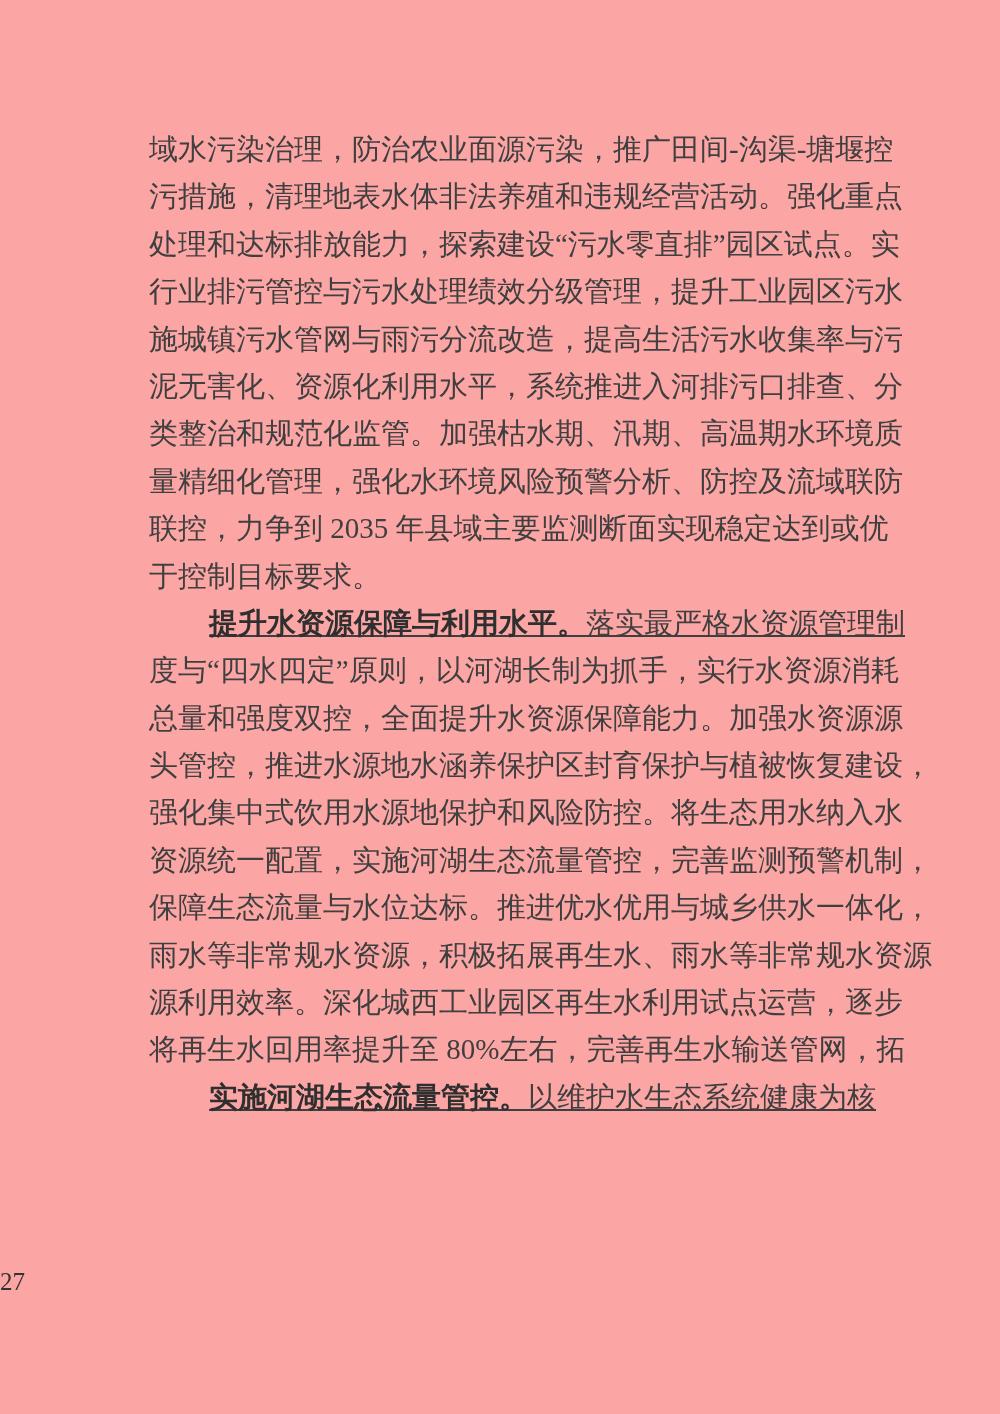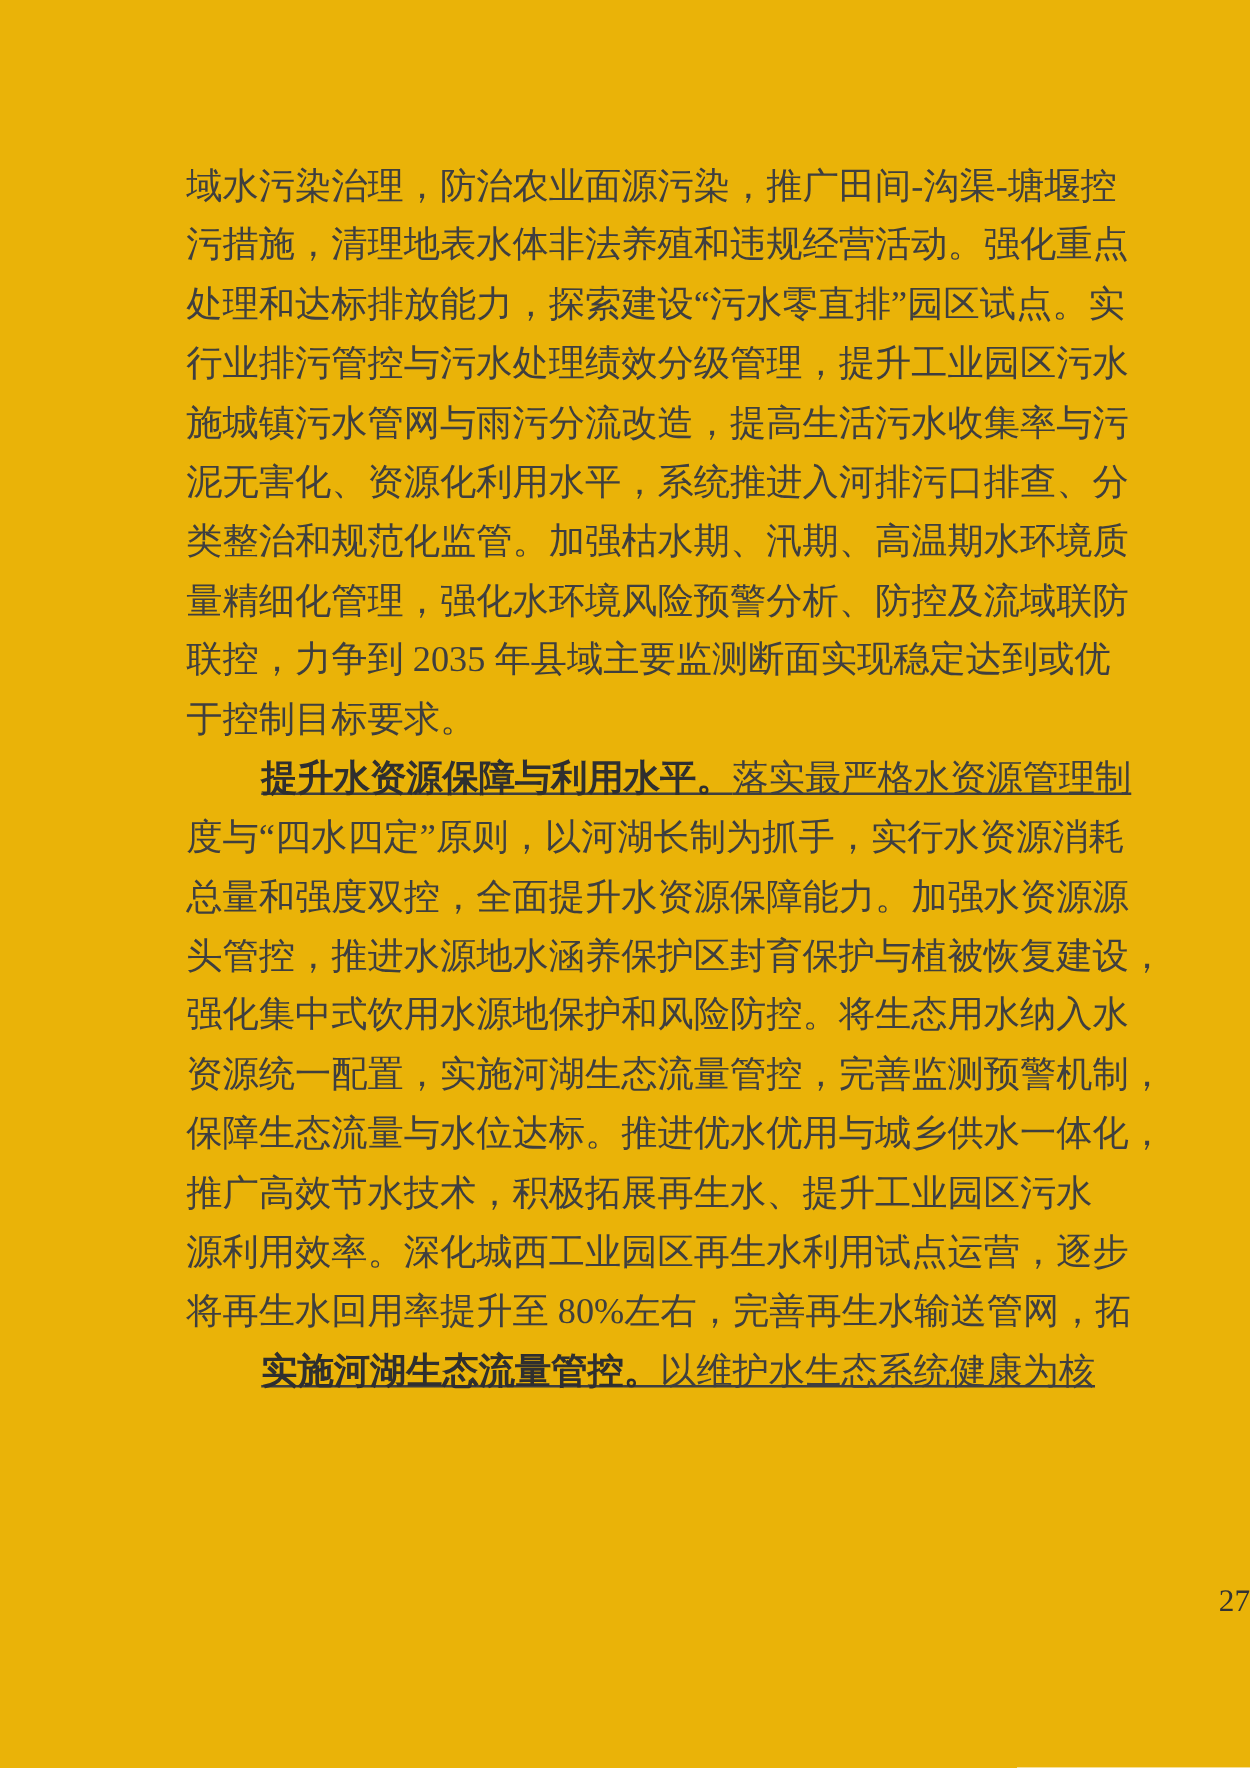--- a/index.html
+++ b/index.html
@@ -4,21 +4,21 @@
 <style>
   html, body {
     margin: 0;
     padding: 0;
     background: #ffffff;
   }
   .page {
     position: relative;
     width: 1000px;
     height: 1414px;
-    background: #eab308;
+    background: #fca5a5;
     overflow: hidden;
     font-family: "Liberation Serif", "DejaVu Serif", serif;
   }
   .text-block {
     position: absolute;
     left: 149px;
     top: 126px;
     width: 707px;
   }
   .line {
@@ -39,21 +39,21 @@
   .seg { font-weight: normal; }
   .seg.b {
     font-weight: 700;
     color: #2f2f2f;
   }
   .page-number {
     position: absolute;
     top: 1268px;
     left: 0;
     width: 100%;
-    text-align: right;
+    text-align: left;
     font-size: 25px;
     color: #333333;
     font-family: "Liberation Serif", "DejaVu Serif", serif;
   }
 </style>
 </head>
 <body>
 
 <div class="page">
   <div class="text-block">
@@ -67,19 +67,19 @@
       <div class="line j"><span class="seg">量精细化管理，强化水环境风险预警分析、防控及流域联防</span></div>
       <div class="line j"><span class="seg">联控，力争到 2035 年县域主要监测断面实现稳定达到或优</span></div>
       <div class="line l"><span class="seg">于控制目标要求。</span></div>
       <div class="line j ind"><span class="seg b">提升水资源保障与利用水平。</span><span class="seg">落实最严格水资源管理制</span></div>
       <div class="line j"><span class="seg">度与“四水四定”原则，以河湖长制为抓手，实行水资源消耗</span></div>
       <div class="line j"><span class="seg">总量和强度双控，全面提升水资源保障能力。加强水资源源</span></div>
       <div class="line j"><span class="seg">头管控，推进水源地水涵养保护区封育保护与植被恢复建设，</span></div>
       <div class="line j"><span class="seg">强化集中式饮用水源地保护和风险防控。将生态用水纳入水</span></div>
       <div class="line j"><span class="seg">资源统一配置，实施河湖生态流量管控，完善监测预警机制，</span></div>
       <div class="line j"><span class="seg">保障生态流量与水位达标。推进优水优用与城乡供水一体化，</span></div>
-      <div class="line j"><span class="seg">推广高效节水技术，积极拓展再生水、提升工业园区污水</span></div>
+      <div class="line j"><span class="seg">雨水等非常规水资源，积极拓展再生水、雨水等非常规水资源</span></div>
       <div class="line j"><span class="seg">源利用效率。深化城西工业园区再生水利用试点运营，逐步</span></div>
       <div class="line j"><span class="seg">将再生水回用率提升至 80%左右，完善再生水输送管网，拓</span></div>
       <div class="line j ind"><span class="seg b">实施河湖生态流量管控。</span><span class="seg">以维护水生态系统健康为核</span></div>
     </div>
   <div class="page-number">27</div>
 </div>
 
 </body></html>

